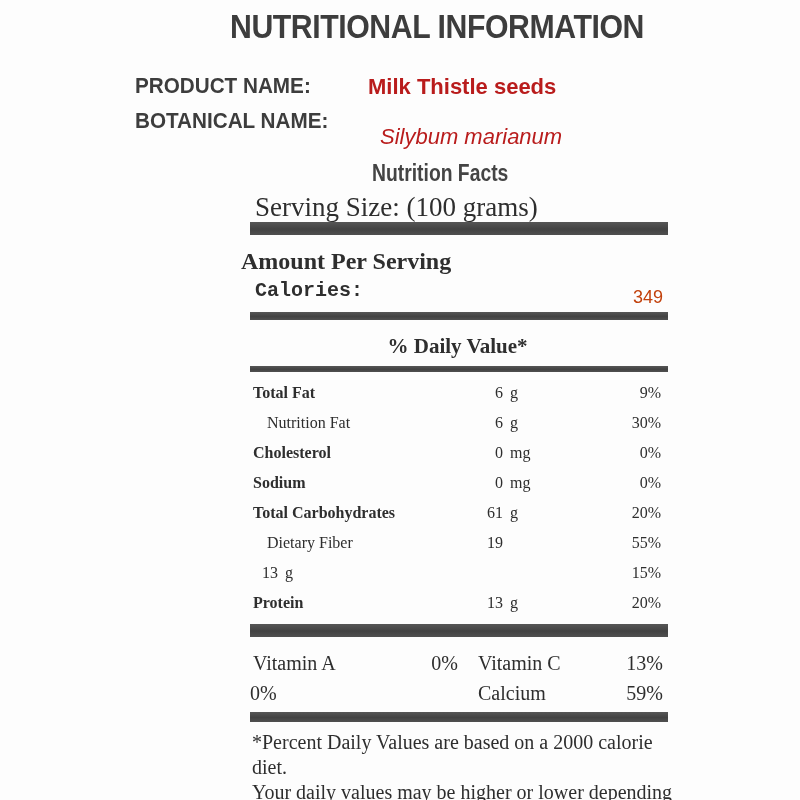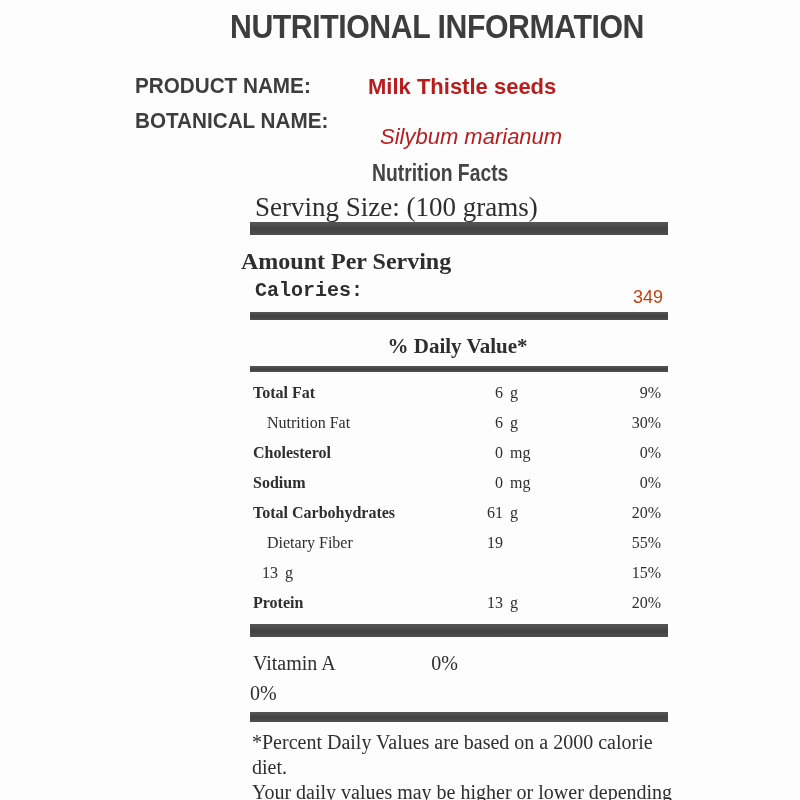--- a/index.html
+++ b/index.html
@@ -162,24 +162,32 @@
 </div>
 
 <div class="abs bar bar4"></div>
 
 <div class="abs micros">
   <div class="mrow">
     <span class="mcell-left">
       <span class="mname">Vitamin A</span>
       <span class="mval">0%</span>
     </span>
+    <span class="mcell-right">
+      <span class="mname">Vitamin C</span>
+      <span class="mval">13%</span>
+    </span>
   </div>
   <div class="mrow">
     <span class="mcell-left">
       <span class="mval">0%</span>
+    </span>
+    <span class="mcell-right">
+      <span class="mname">Calcium</span>
+      <span class="mval">59%</span>
     </span>
   </div>
 </div>
 
 <div class="abs bar bar5"></div>
 
 <div class="abs footnote">
   <div>*Percent Daily Values are based on a 2000 calorie diet.</div>
   <div>Your daily values may be higher or lower depending on</div>
 

